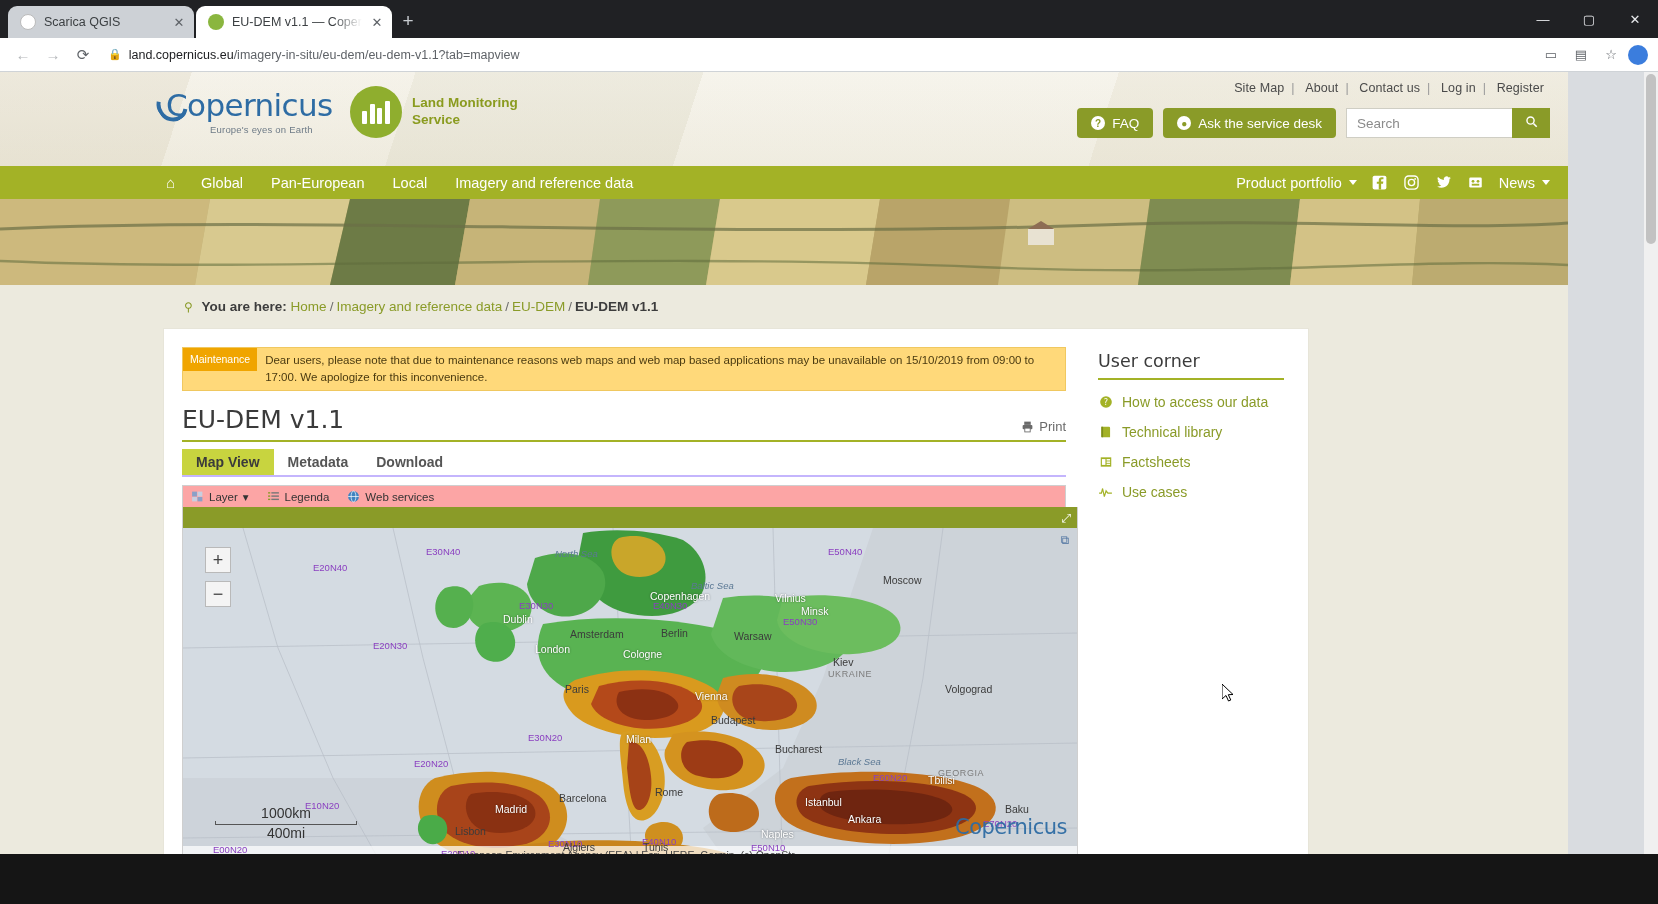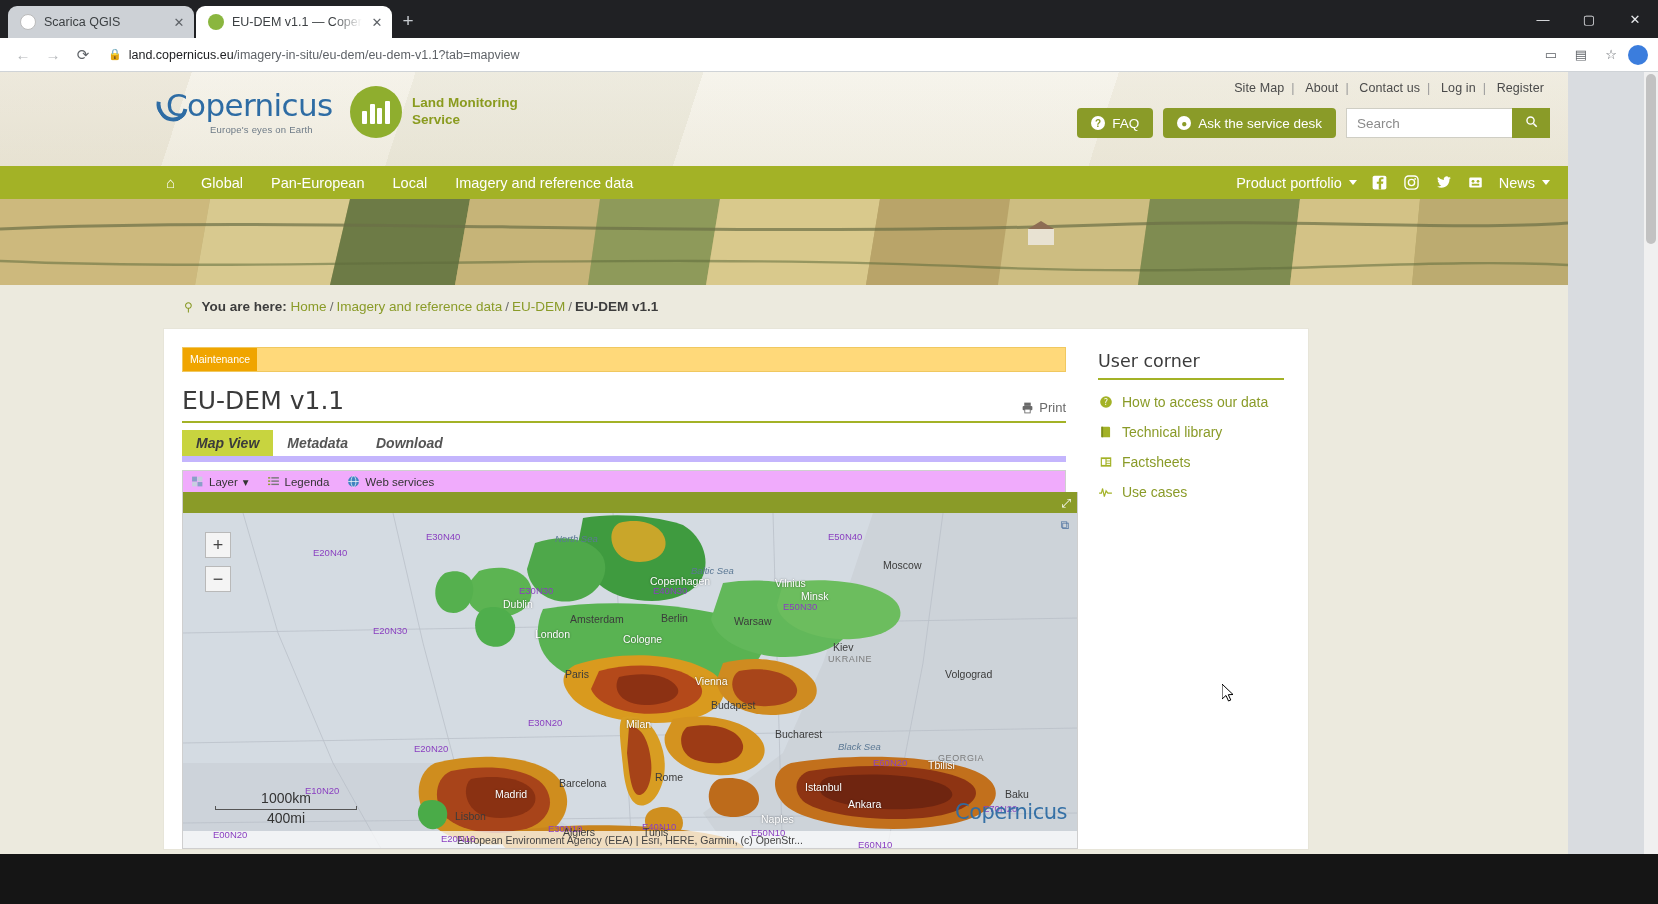--- a/index.html
+++ b/index.html
@@ -132,27 +132,27 @@
                  color:#4a3a10; line-height:1.45; }
   .maintenance .tag { background:#f0a500; color:#fff; font-size:10.5px; padding:4px 7px;
                       align-self:flex-start; font-weight:normal; white-space:nowrap; }
   .maintenance .msg { padding:4px 10px 5px 8px; }
 
   .title-row { display:flex; align-items:flex-end; justify-content:space-between;
                border-bottom:2px solid #a3b226; padding:14px 0 6px; }
   .pg-title { font-size:25px; color:#3b3b3b; font-weight:normal; font-family:"DejaVu Sans", sans-serif;}
   .print { font-size:13px; color:#6a6a6a; display:flex; align-items:center; gap:5px; cursor:pointer;}
 
-  .tabs { display:flex; gap:0; border-bottom:6px solid #c4b5fd; margin-top:7px;font-style:italic; }
+  .tabs { display:flex; gap:0; border-bottom:2px solid #c4b5fd; margin-top:7px; }
   .tabs .tb { font-size:14px; padding:5px 14px; color:#4a4a4a; cursor:pointer; font-weight:bold;}
   .tabs .tb.on { background:#c8d43f; color:#3b3b3b; }
   .tabs .tb:not(.on){ font-weight:bold; color:#555; }
 
   
-  .maptool { height:22px; background:#f0abfc; border:1px solid #cfcfcf; border-bottom:none;
+  .maptool { height:22px; background:#fca5a5; border:1px solid #cfcfcf; border-bottom:none;
              display:flex; align-items:center; gap:18px; padding:0 8px; font-size:11.5px; color:#333;}
   .maptool .it { display:flex; align-items:center; gap:5px; cursor:pointer;}
   .expand { margin-left:auto; color:#fff; font-size:12px; }
   .mapbox { position:relative; width:896px; height:357px; border:1px solid #cfcfcf; border-top:none;
             overflow:hidden; background:#ccd5dd; }
   .mapbar { position:absolute; left:0; right:0; top:0; height:21px; background:#8a9b28; z-index:6;
             display:flex; align-items:center; justify-content:flex-end; padding-right:6px;}
   .zoomctl { position:absolute; left:22px; top:40px; z-index:7; }
   .zoomctl div { width:26px; height:26px; background:#f4f4f4; border:1px solid #b9b9b9;
     display:flex; align-items:center; justify-content:center; font-size:18px; color:#444; cursor:pointer;}
@@ -344,20 +344,21 @@
       <b>You are here:</b>
       <a>Home</a><span class="sl">/</span><a>Imagery and reference data</a><span class="sl">/</span><a>EU-DEM</a><span class="sl">/</span><b>EU-DEM v1.1</b>
     </div>
 
     <div class="card">
 
       <div class="card-main">
 
         <div class="maintenance">
           <span class="tag">Maintenance</span>
+          <span class="msg">Dear users, please note that due to maintenance reasons web maps and web map based applications may be unavailable on 15/10/2019 from 09:00 to 17:00. We apologize for this inconvenience.</span>
         </div>
 
         <div class="title-row">
           <div class="pg-title">EU-DEM v1.1</div>
           <div class="print">
             <svg width="13" height="13" viewBox="0 0 24 24">
                 <rect x="6" y="3" width="12" height="6" fill="#6a6a6a"></rect>
                 <rect x="3" y="9" width="18" height="8" rx="2" fill="#6a6a6a"></rect>
                 <rect x="7" y="15" width="10" height="7" fill="#fff" stroke="#6a6a6a" stroke-width="1.6"></rect>
               </svg>

